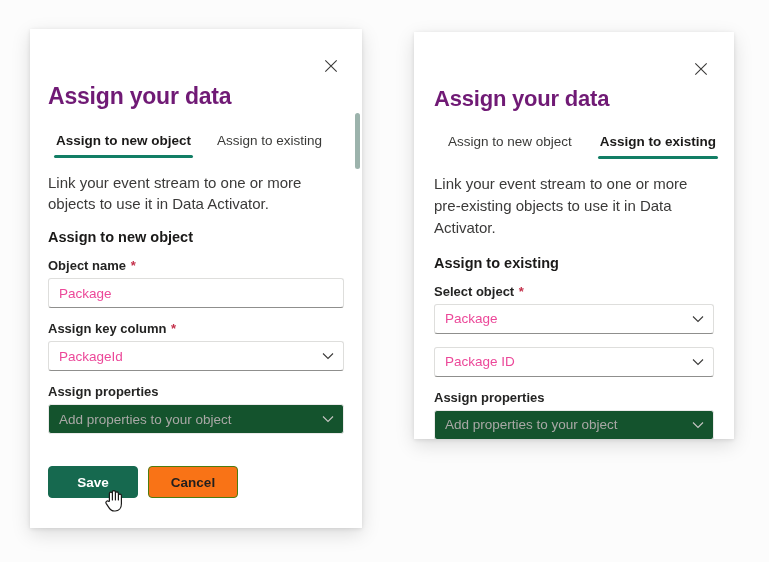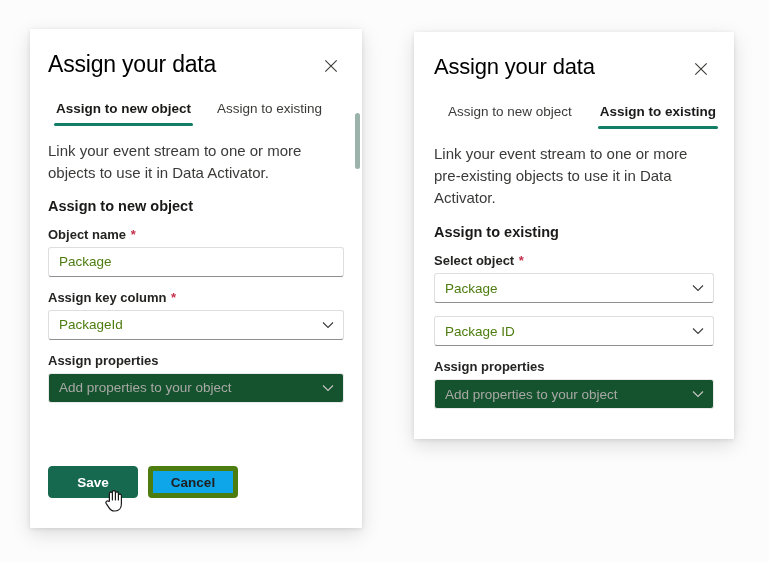--- a/index.html
+++ b/index.html
@@ -48,24 +48,25 @@
 
   
   .dlg-header {
     display: flex;
     align-items: flex-start;
     justify-content: space-between;
     padding-top: 22px;
   }
   .dlg-title {
     font-size: 23px;
-    font-weight: normal;
-    color: #000000;
+    font-weight: bold;
+    color: #701a75;
     letter-spacing: -0.2px;
     line-height: 1.2;
+    margin-top: 32px;
   }
   .panel-right .dlg-title { font-size: 22px; }
 
   .close-btn {
     width: 26px;
     height: 26px;
     display: flex;
     align-items: center;
     justify-content: center;
     cursor: pointer;
@@ -143,21 +144,21 @@
     background: #ffffff;
     display: flex;
     align-items: center;
     padding: 0 8px 0 10px;
     box-sizing: border-box;
     cursor: text;
   }
   .control.select { cursor: pointer; padding-right: 28px; }
   .control .value {
     font-size: 13.5px;
-    color: #4d7c0f;
+    color: #ec4899;
     white-space: nowrap;
     overflow: hidden;
     text-overflow: ellipsis;
   }
   .control.disabled {
     border-color: #ebeaea;
     border-bottom-color: #ebeaea;
     background: #14532d;
     cursor: default;
   }
@@ -191,23 +192,23 @@
     justify-content: center;
     cursor: pointer;
     box-sizing: border-box;
   }
   .btn-primary {
     background: #16694f;
     color: #ffffff;
     border: 1px solid #16694f;
   }
   .btn-secondary {
-    background: #0ea5e9;
+    background: #f97316;
     color: #201f1e;
-    border: 5px solid #4d7c0f;
+    border: 1px solid #4d7c0f;
     text-align: center;
   }
 
   
   .scroll-track {
     position: absolute;
     right: 2px;
     top: 26px;
     width: 5px;
     bottom: 10px;

